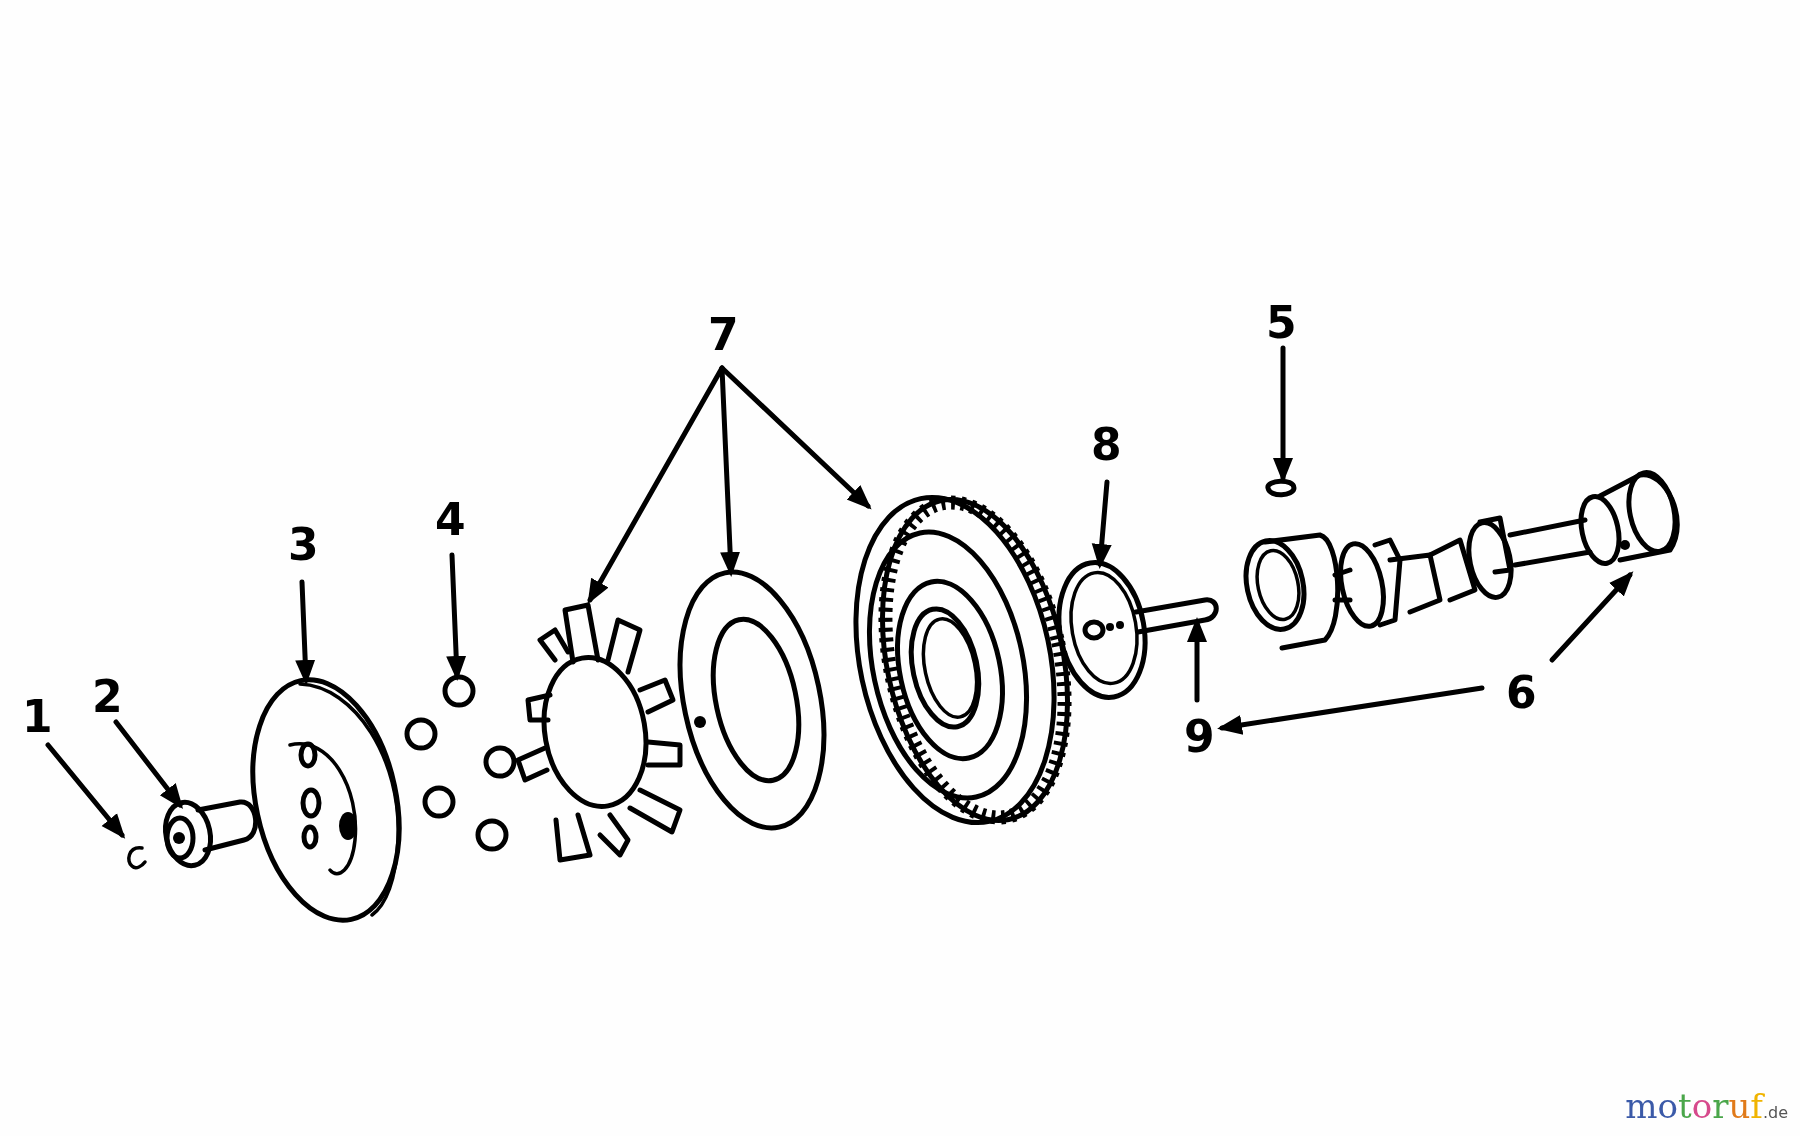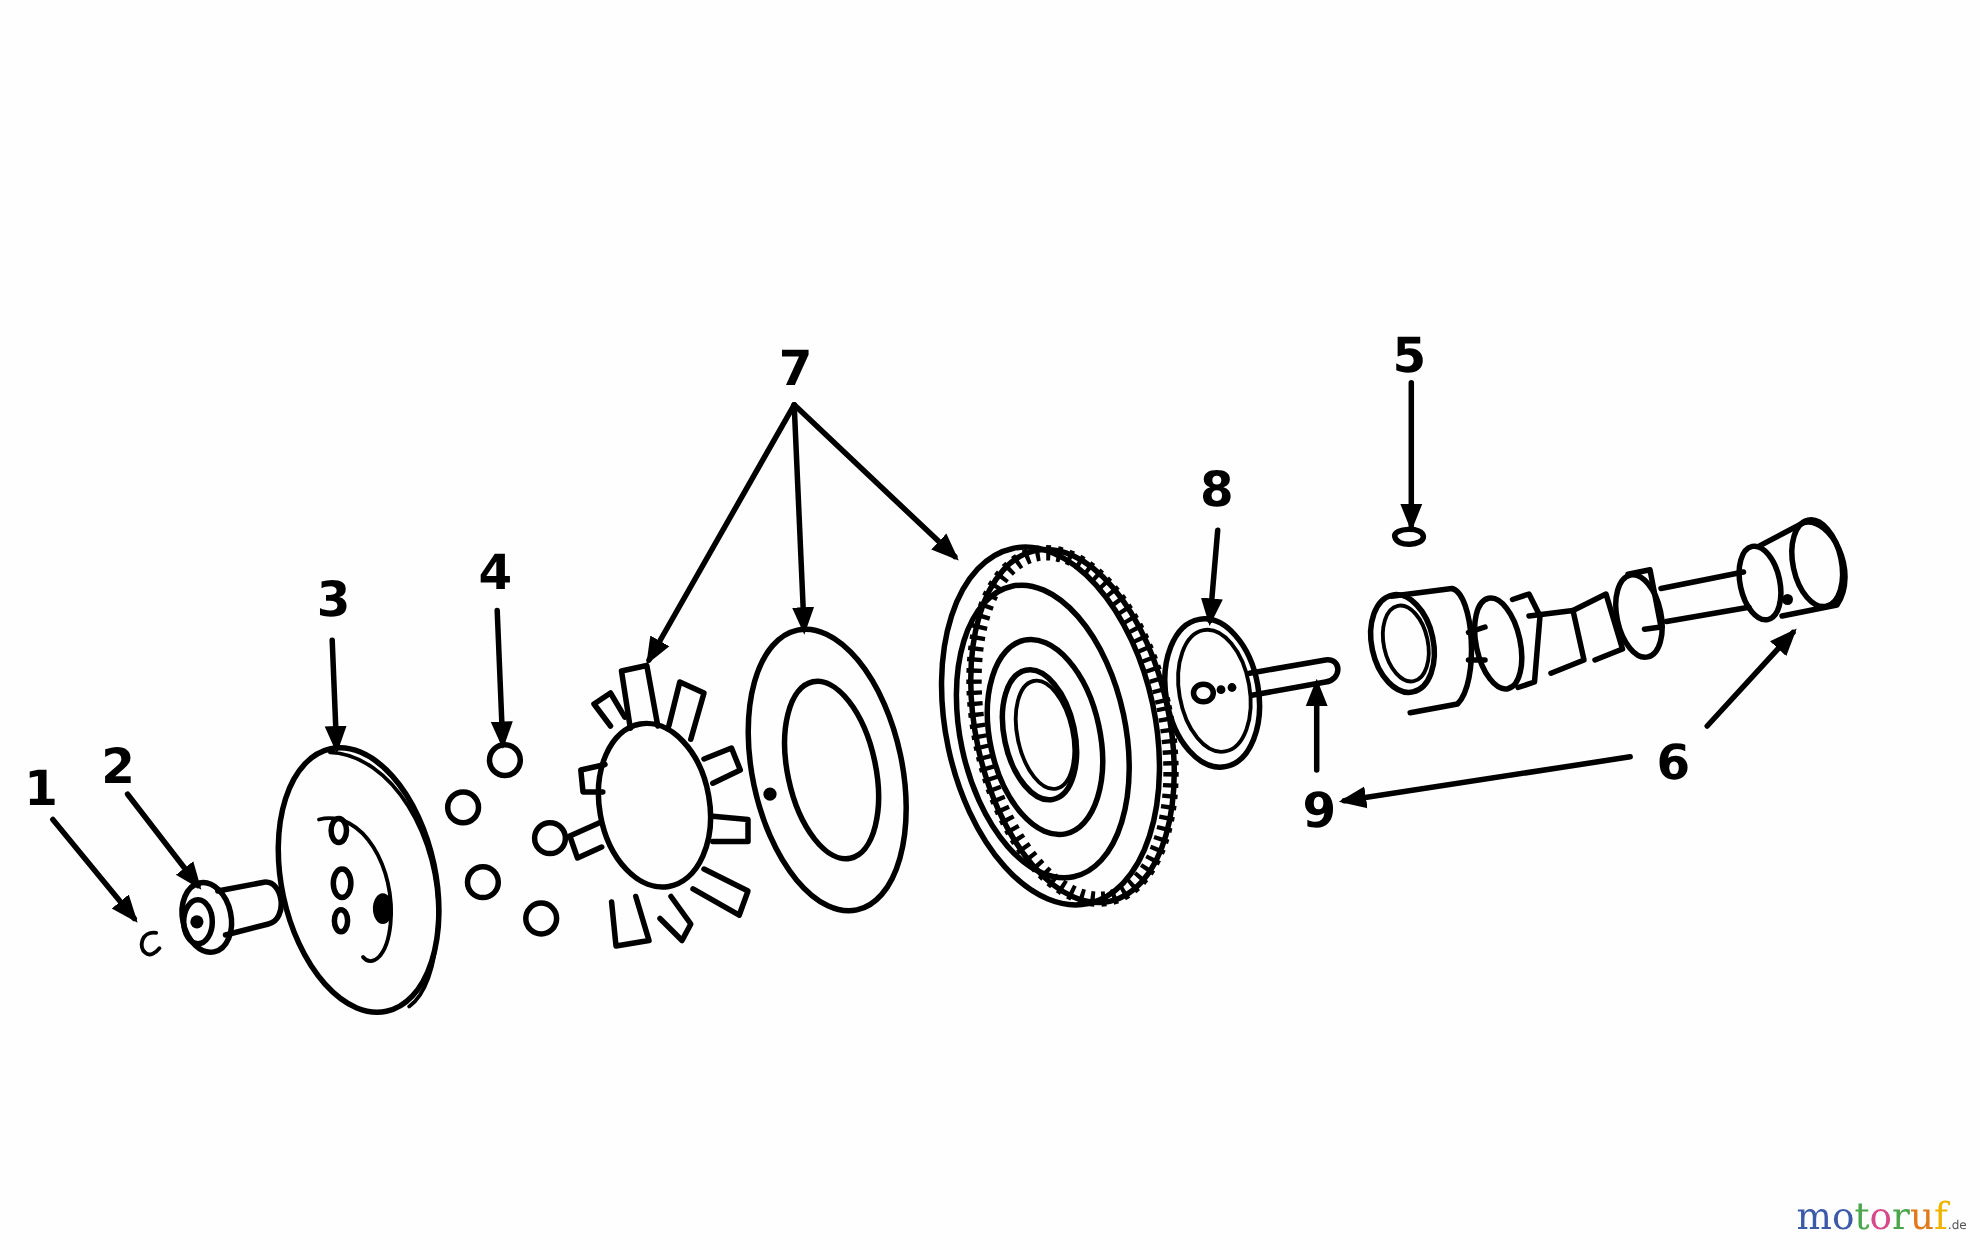--- a/index.html
+++ b/index.html
@@ -4,21 +4,21 @@
 <style>
   html, body { margin: 0; padding: 0; background: #fefefe; }
   body { width: 1800px; height: 1136px; position: relative; overflow: hidden; font-family: "Liberation Sans", sans-serif; }
   #diagram { position: absolute; left: 0; top: 0; width: 1800px; height: 1136px; }
   .callout-label { font-family: "DejaVu Sans", sans-serif; font-weight: bold; font-size: 44px; fill: #000; }
   .stroke { fill: none; stroke: #000; stroke-width: 5; stroke-linecap: round; stroke-linejoin: round; }
   .thin { fill: none; stroke: #000; stroke-width: 3.5; stroke-linecap: round; }
   .fill-black { fill: #000; }
   .logo { position: absolute; right: 12px; bottom: 10px; font-family: "DejaVu Serif", serif; font-size: 34px; letter-spacing: 0px; white-space: nowrap; }
   .logo span { display: inline-block; }
-  .logo .tld { font-size: 11px; color: #555; font-family: "DejaVu Sans", sans-serif; }
+  .logo .tld { font-size: 16px; color: #555; font-family: "DejaVu Sans", sans-serif; }
 </style>
 </head>
 <body>
 
 <svg id="diagram" viewBox="0 0 1800 1136" xmlns="http://www.w3.org/2000/svg">
   <defs>
     <marker id="arrowhead" viewBox="0 0 10 10" refX="8" refY="5" markerWidth="5" markerHeight="5" orient="auto-start-reverse">
       <path d="M0,1 L10,5 L0,9 z" fill="#000"></path>
     </marker>
   </defs>

